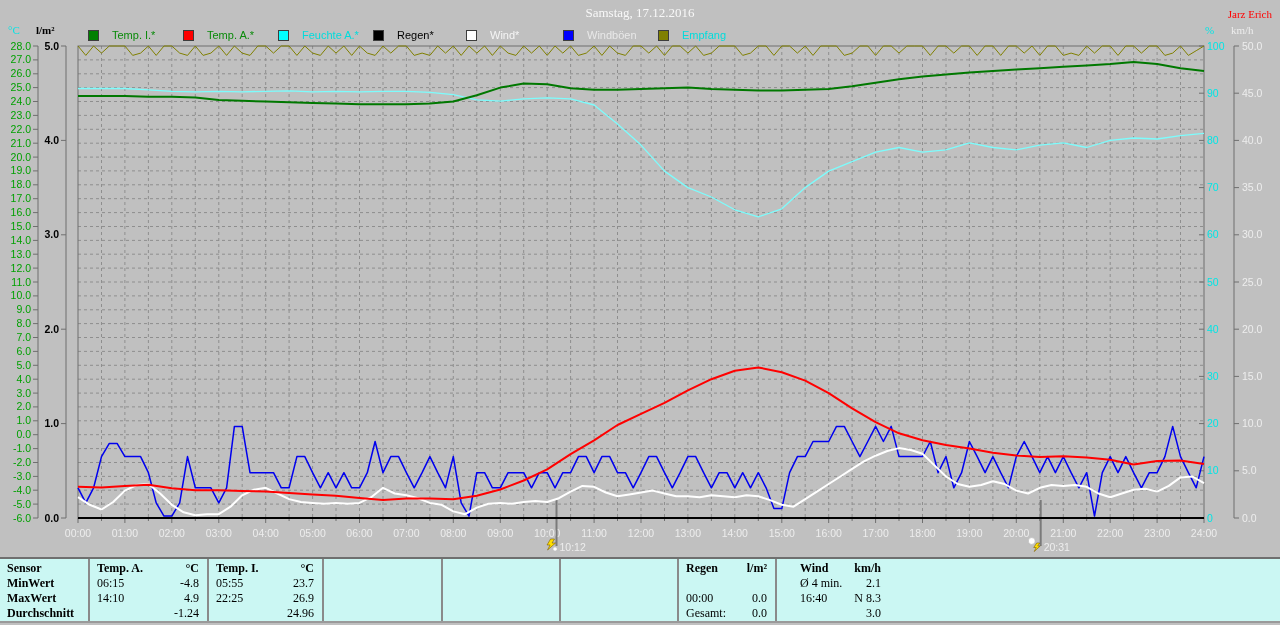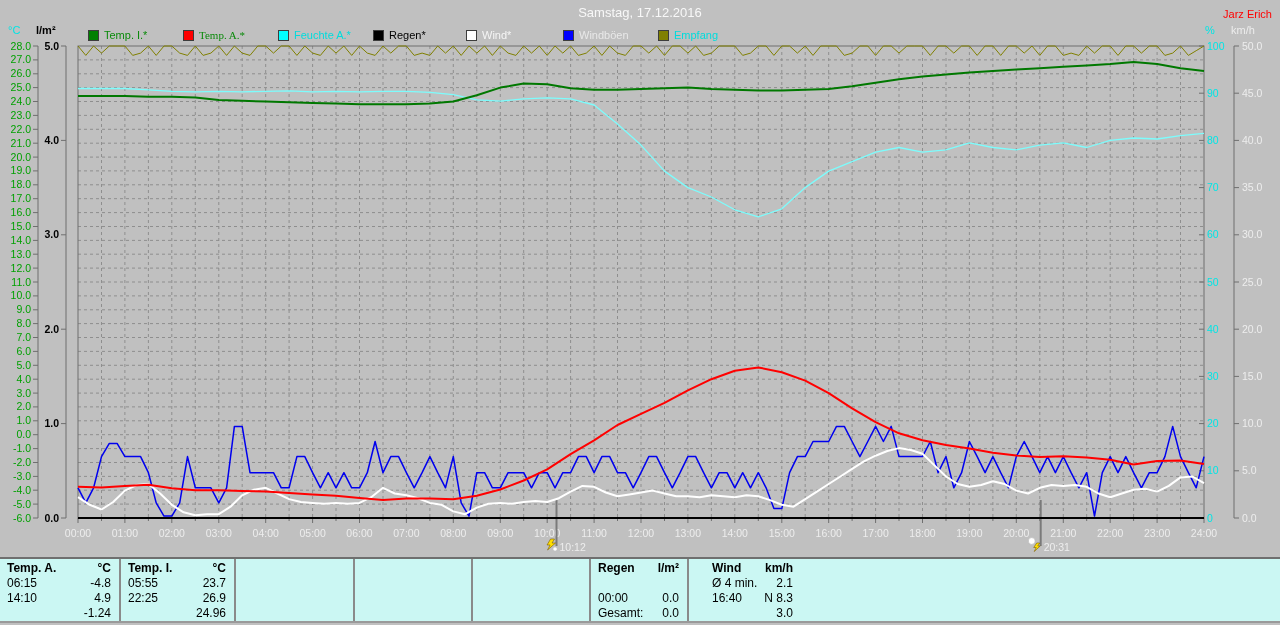--- a/index.html
+++ b/index.html
@@ -2,29 +2,29 @@
 <html><head>
 <meta charset="utf-8">
 <style>
   html,body{margin:0;padding:0;}
   body{
     width:1280px;height:625px;overflow:hidden;position:relative;
     background:#c0c0c0;
     font-family:"Liberation Sans", sans-serif;
     -webkit-font-smoothing:none;
   }
-  .abs{position:absolute;}
+  .abs{position:absolute;font-family:Liberation Serif, serif;}
   #page-title{left:0;right:0;top:5px;text-align:center;color:#f8f8f8;font-size:13px;}
   #station-label{right:8px;top:8px;color:#ff0000;font-size:11px;text-align:right;}
   .unit-label{top:24px;font-size:11px;}
   #unit-c{left:8px;color:#00e5e5;}
   #unit-lm2{left:36px;color:#000;font-weight:bold;}
   #unit-pct{left:1205px;color:#00e5e5;}
   #unit-kmh{left:1231px;color:#ededed;}
-  .legend-item{position:absolute;top:29px;height:12px;display:flex;align-items:center;font-size:11px;white-space:nowrap;}
+  .legend-item{position:absolute;top:29px;height:12px;display:flex;align-items:center;font-size:11px;white-space:nowrap;gap:8px;}
   .legend-swatch{width:9px;height:9px;display:inline-block;border:1px solid #3c3c3c;margin-right:5px;flex:none;}
   #chart{position:absolute;left:0;top:0;}
   svg text{font-family:"Liberation Sans", sans-serif;}
   text.tc{fill:#00a000;font-size:10.5px;text-anchor:end;}
   text.tl{fill:#000;font-size:10.5px;font-weight:bold;text-anchor:end;}
   text.tp{fill:#00e5e5;font-size:10.5px;text-anchor:start;}
   text.tk{fill:#ededed;font-size:10.5px;text-anchor:start;}
   text.tx{fill:#ededed;font-size:10.5px;text-anchor:middle;}
   text.mlabel{fill:#ededed;font-size:10.5px;text-anchor:start;}
   .grid{stroke:#8e8e8e;stroke-width:1;stroke-dasharray:3 3;}
@@ -360,21 +360,21 @@
 <div class="abs unit-label" id="unit-lm2">l/m²</div>
 <div class="abs unit-label" id="unit-pct">%</div>
 <div class="abs unit-label" id="unit-kmh">km/h</div>
 
 <div class="legend-item" style="left:88px">
     <span class="legend-swatch" style="background: rgb(0, 128, 0);"></span>
     <span style="color: rgb(10, 138, 10);">Temp. I.*</span>
   </div>
 <div class="legend-item" style="left:183px">
     <span class="legend-swatch" style="background: rgb(255, 0, 0);"></span>
-    <span style="color: rgb(10, 138, 10); font-family: Liberation Serif, serif;">Temp. A.*</span>
+    <span style="color: rgb(10, 138, 10);">Temp. A.*</span>
   </div>
 <div class="legend-item" style="left:278px">
     <span class="legend-swatch" style="background: rgb(0, 255, 255);"></span>
     <span style="color: rgb(0, 220, 220);">Feuchte A.*</span>
   </div>
 <div class="legend-item" style="left:373px">
     <span class="legend-swatch" style="background: rgb(0, 0, 0);"></span>
     <span style="color: rgb(0, 0, 0);">Regen*</span>
   </div>
 <div class="legend-item" style="left:466px">
@@ -384,20 +384,26 @@
 <div class="legend-item" style="left:563px">
     <span class="legend-swatch" style="background: rgb(0, 0, 255);"></span>
     <span style="color: rgb(232, 232, 232);">Windböen</span>
   </div>
 <div class="legend-item" style="left:658px">
     <span class="legend-swatch" style="background: rgb(128, 128, 0);"></span>
     <span style="color: rgb(0, 220, 220);">Empfang</span>
   </div>
 
 <div class="abs" id="stats">
+  <div class="tcol" style="width:88px">
+    <div class="trow bold">Sensor</div>
+    <div class="trow bold">MinWert</div>
+    <div class="trow bold">MaxWert</div>
+    <div class="trow bold">Durchschnitt</div>
+  </div>
   <div class="tcol" style="width:119px">
     <div class="trow th">
         <span>Temp. A.</span>
         <span>°C</span>
       </div>
     <div class="trow">
         <span class="l">06:15</span>
         <span class="v">-4.8</span>
       </div>
     <div class="trow">

